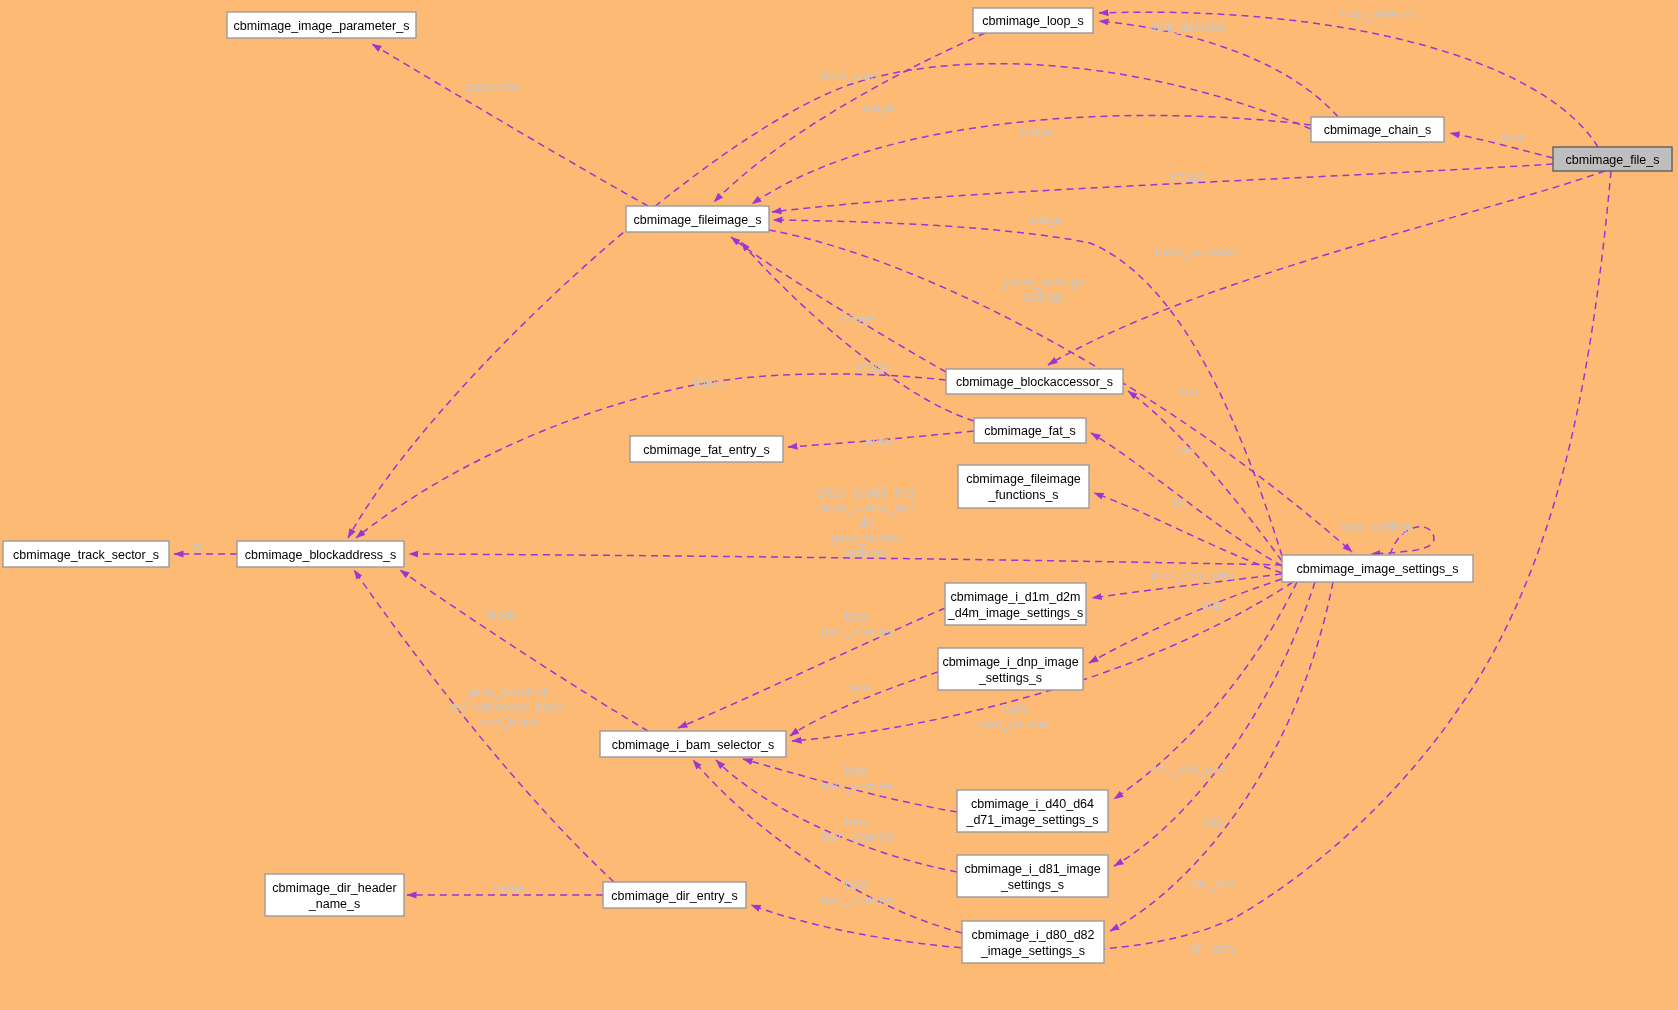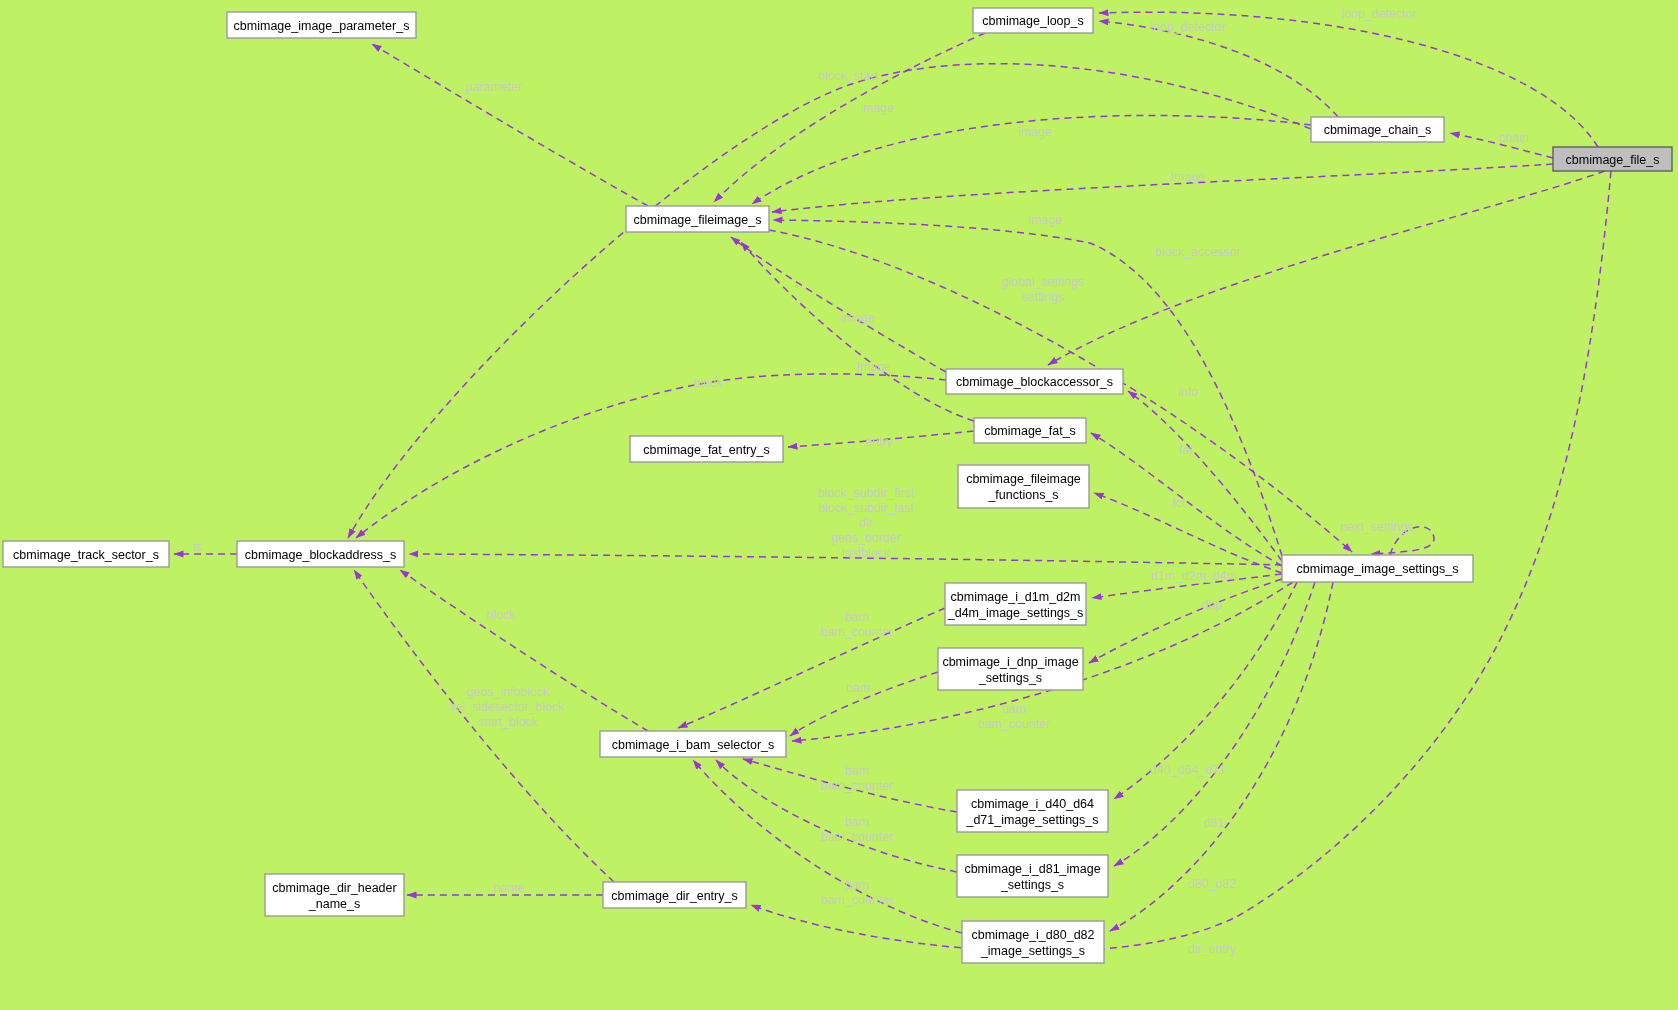--- a/index.html
+++ b/index.html
@@ -7,21 +7,21 @@
           font-family:"Liberation Sans", sans-serif;}
   svg text{font-family:"Liberation Sans", sans-serif;}
   .node-box{stroke-width:1.4;}
   .node-label{font-size:12.5px;}
   .edge-path{fill:none;stroke-width:1.5;stroke-dasharray:7,5;}
   .edge-label{font-size:12.4px;}
 </style>
 </head>
 <body>
 
-<div id="canvas" style="background: #bef264;">
+<div id="canvas" style="background: #fdba74;">
   <svg id="graph" width="1678" height="1010" viewBox="0 0 1678 1010" xmlns="http://www.w3.org/2000/svg">
     <defs>
       <marker id="arrow" markerWidth="11" markerHeight="8" refX="9.5" refY="3.5" orient="auto" markerUnits="userSpaceOnUse">
         <path d="M0,0 L10,3.5 L0,7 z" fill="#9a35d6"></path>
       </marker>
     </defs>
     <g id="edges-layer">
         <path d="M648,206 C580,168 470,103 372,44" class="edge-path" stroke="#9a35d6" marker-end="url(#arrow)"></path>
         <path d="M1338,117 C1290,62 1195,30 1099,21" class="edge-path" stroke="#9a35d6" marker-end="url(#arrow)"></path>
         <path d="M1598,147 C1540,55 1330,5 1099,13" class="edge-path" stroke="#9a35d6" marker-end="url(#arrow)"></path>

